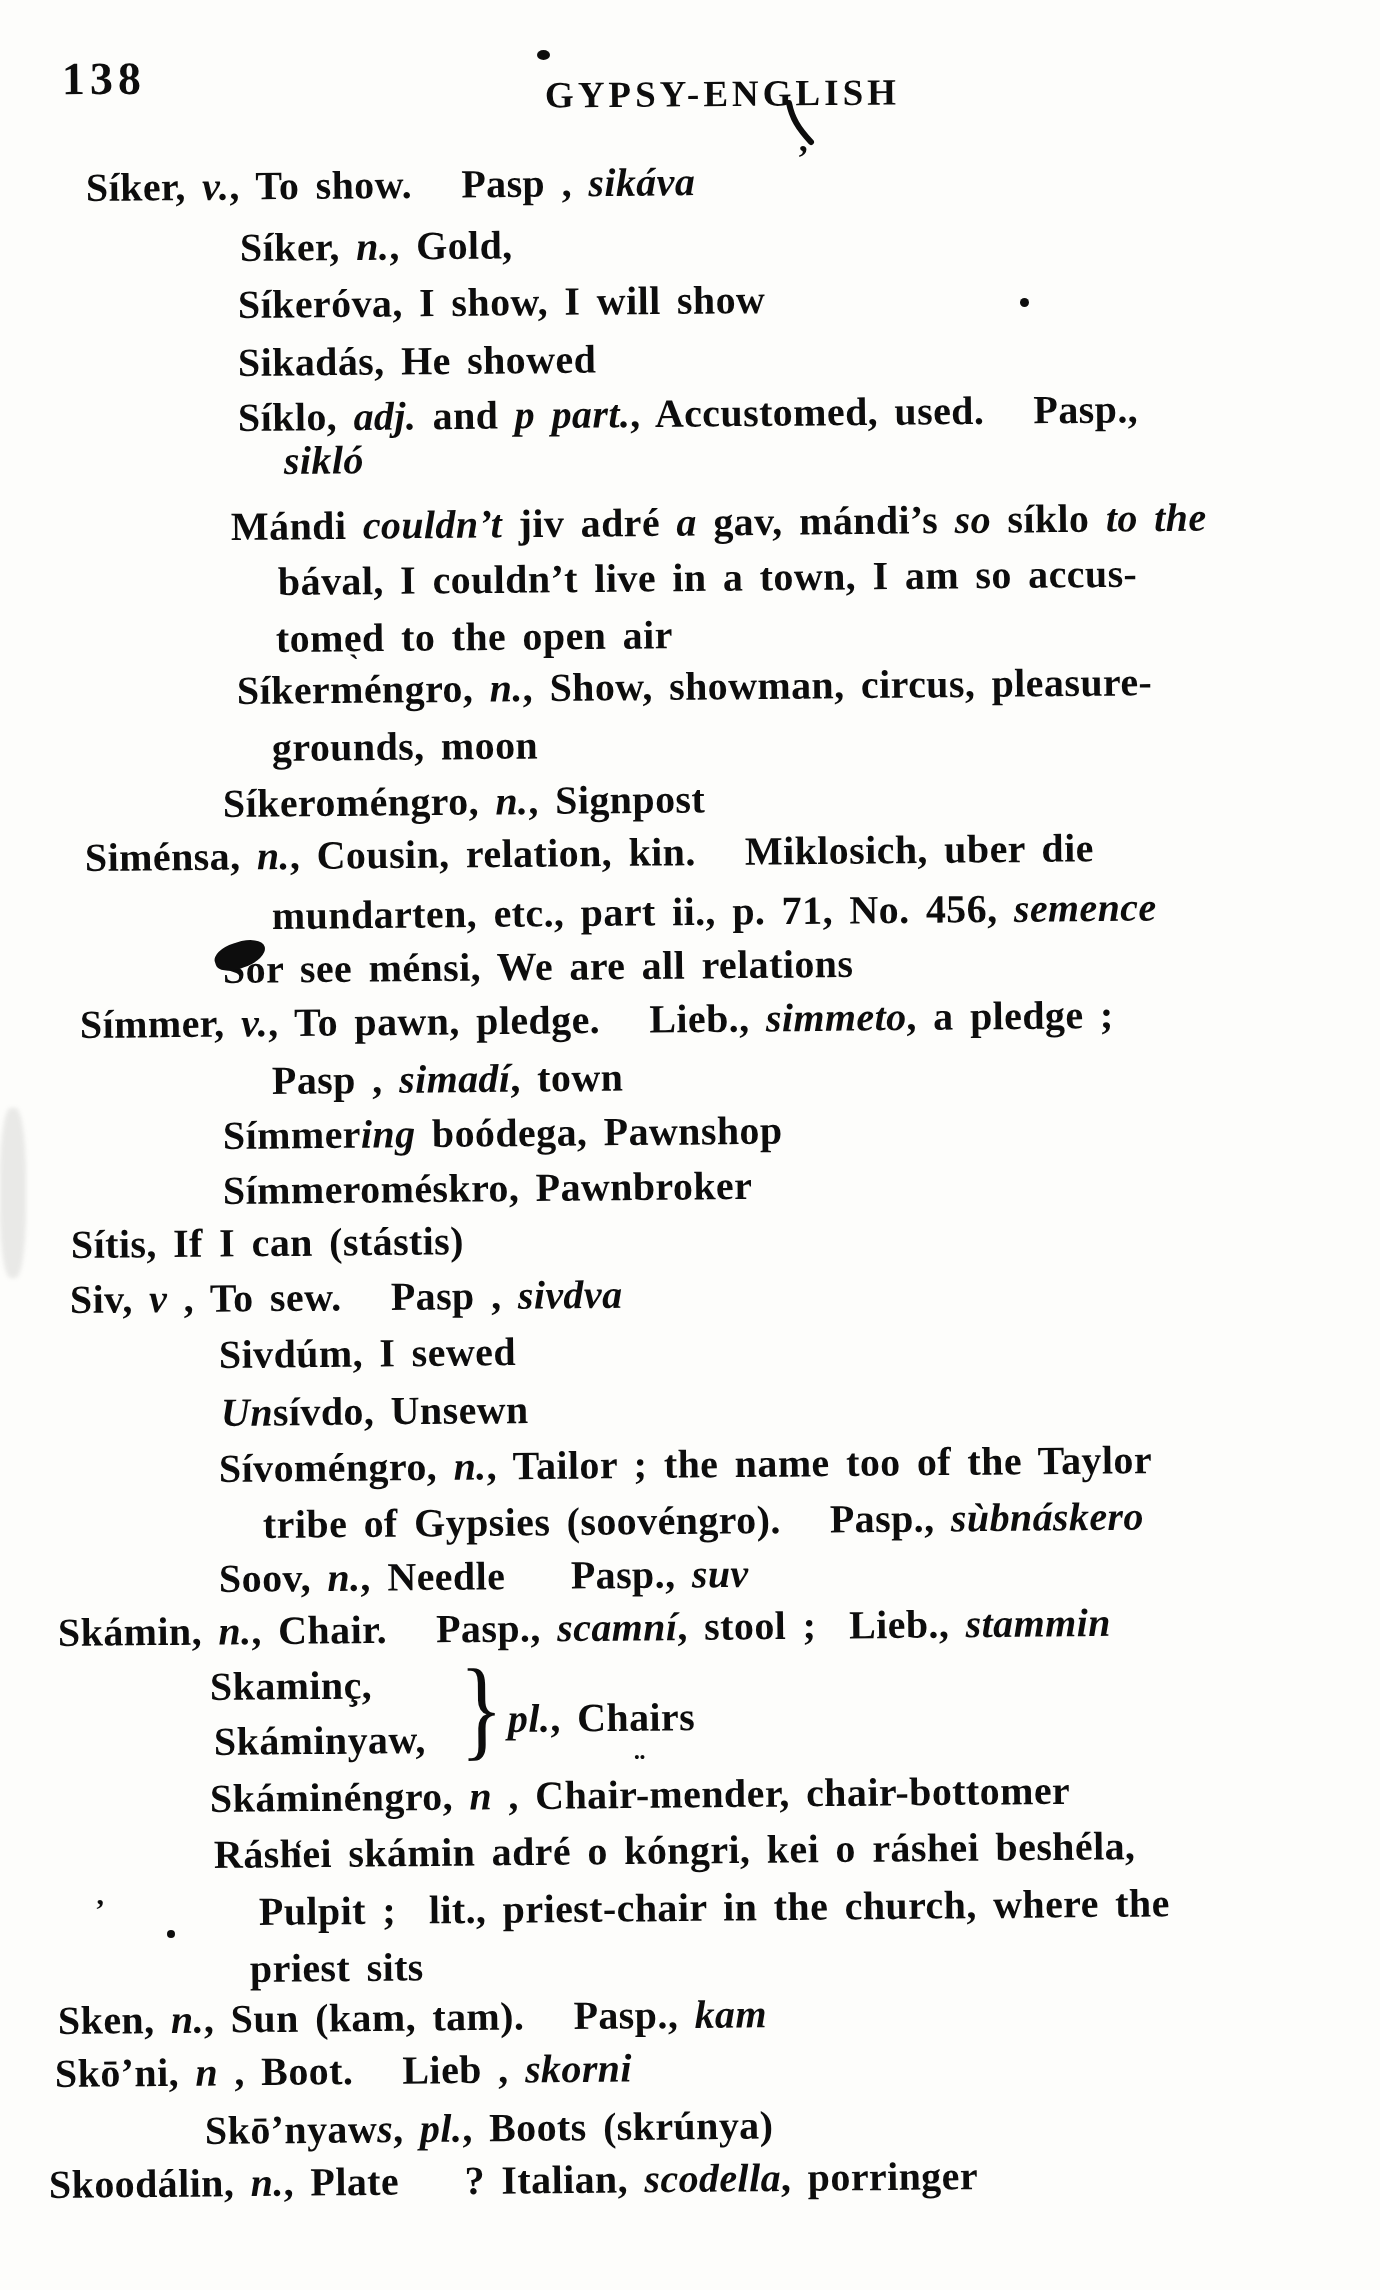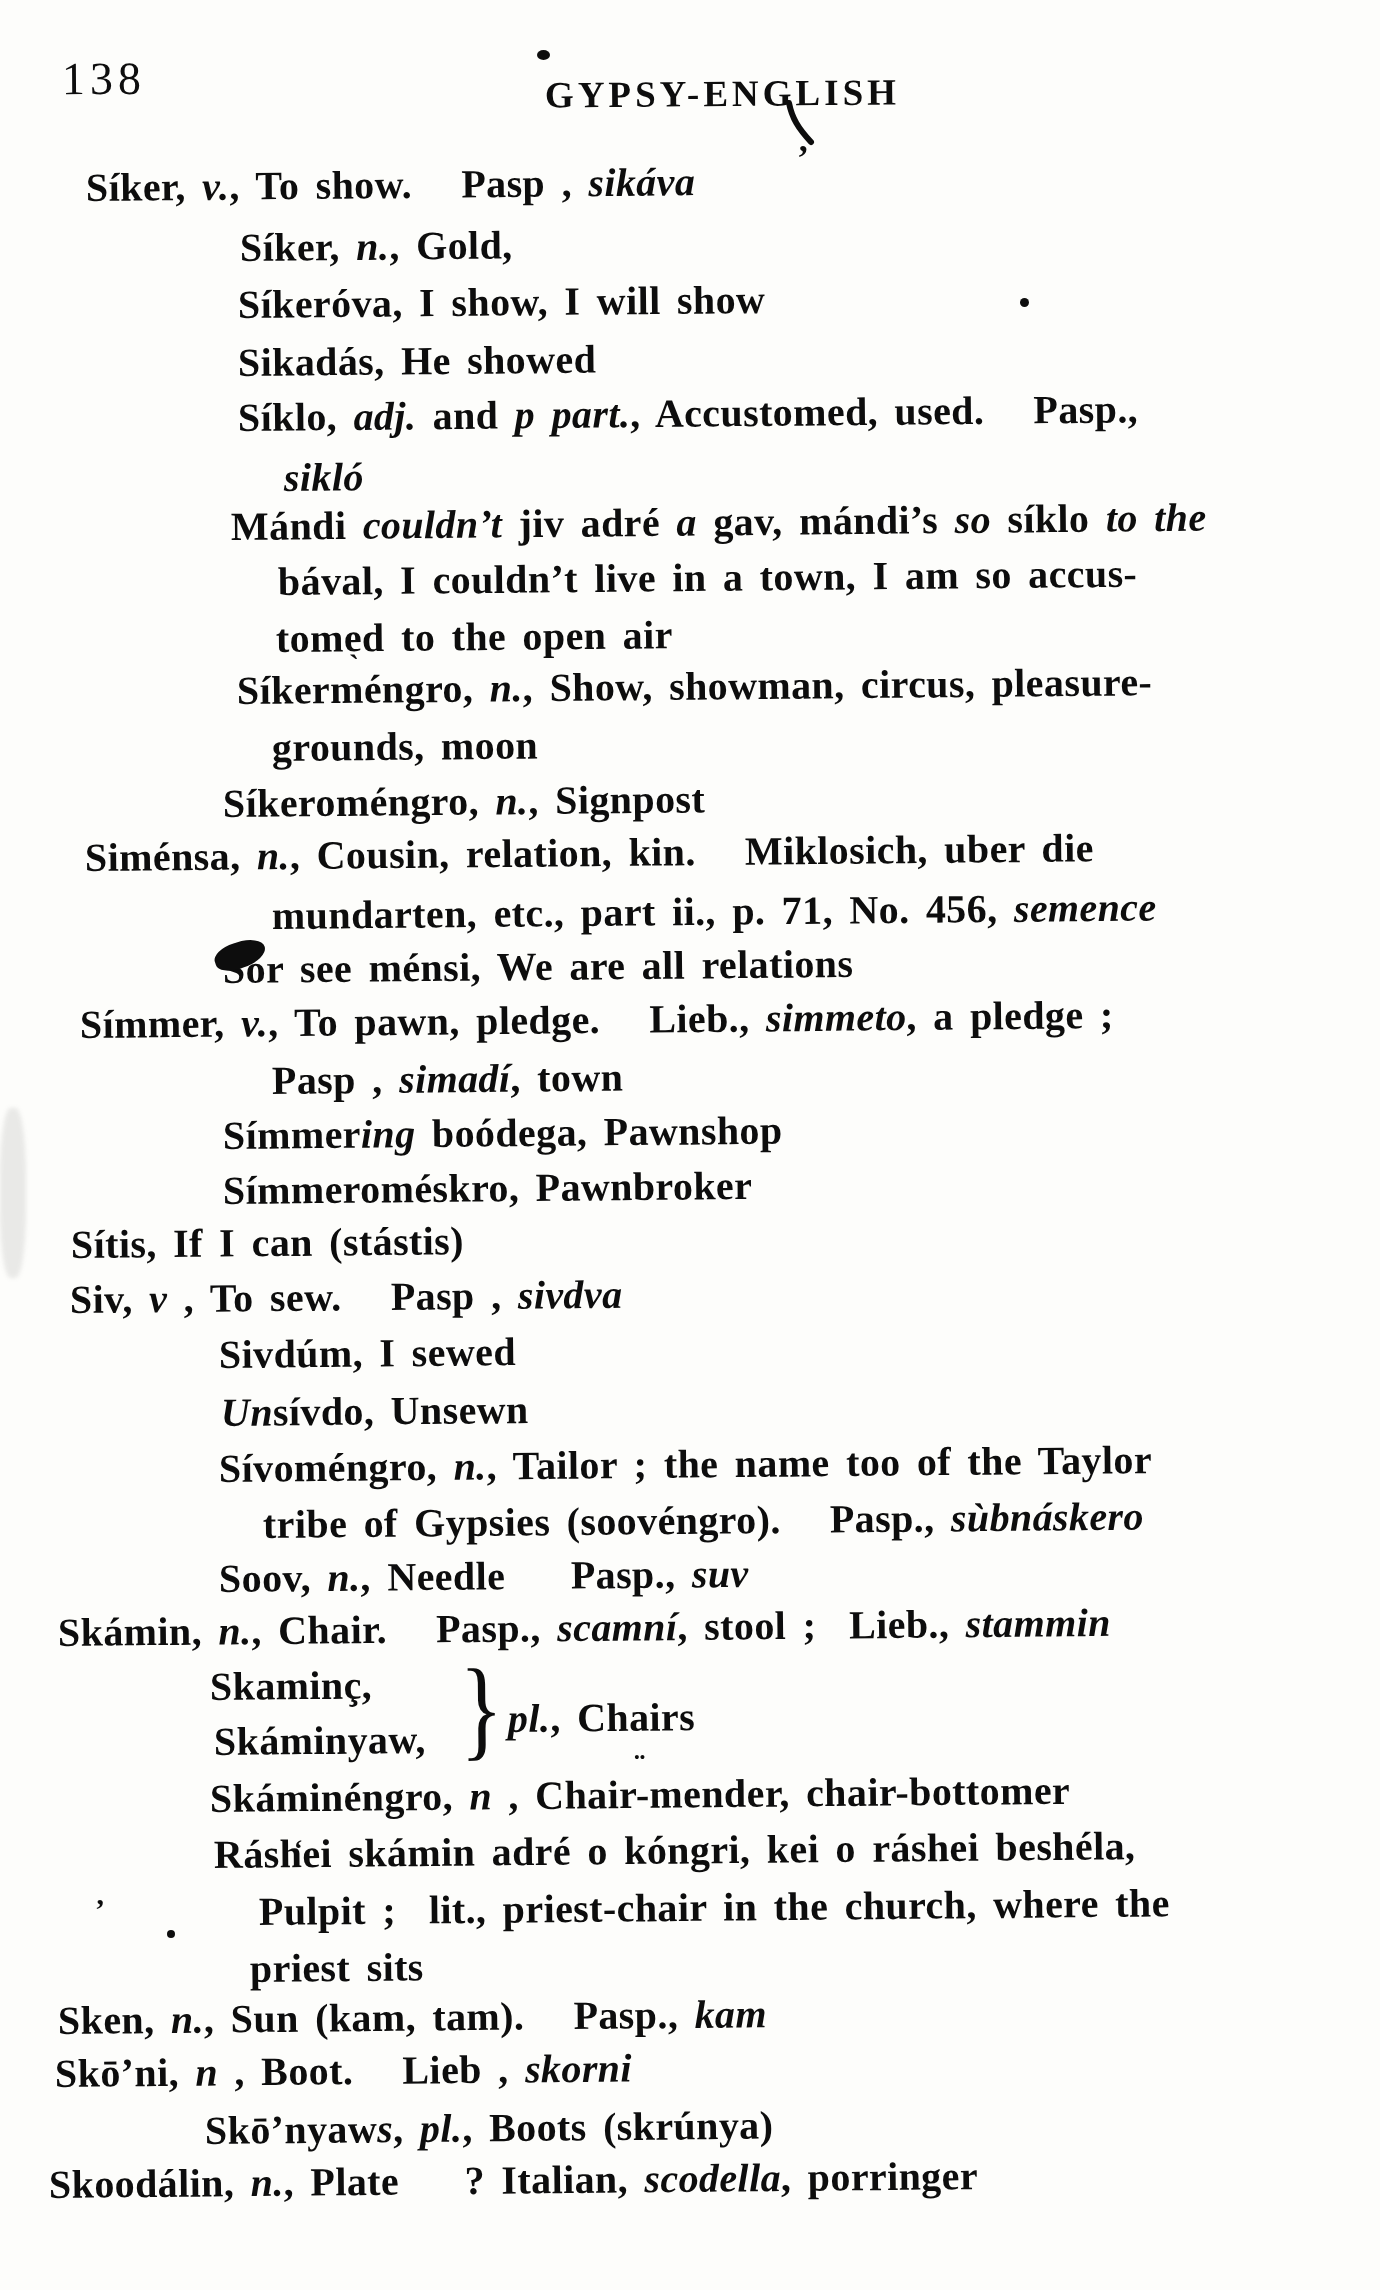--- a/index.html
+++ b/index.html
@@ -10,21 +10,21 @@
     font-family:"Liberation Serif","DejaVu Serif",serif;
   }
   #scan-page{
     position:relative;
     width:1380px;height:2290px;
     background:#fdfdfb;
     color:#0d0d0d;
   }
   .pageno{
     position:absolute;left:62px;top:52px;
-    font-size:46px;font-weight:normal;letter-spacing:5px;
+    font-size:46px;font-weight:bold;letter-spacing:5px;
     transform:rotate(-0.4deg);
   }
   .running-header{
     position:absolute;left:545px;top:72px;
     font-size:37px;font-weight:bold;letter-spacing:4px;
     transform:rotate(-0.5deg);
     white-space:pre;
   }
   .line{
     position:absolute;
@@ -66,21 +66,21 @@
   <svg id="ink-stroke-svg" width="1380" height="2290" viewBox="0 0 1380 2290">
     <path d="M789,103 C792,118 798,128 811,142" fill="none" stroke="#0d0d0d" stroke-width="6" stroke-linecap="round"></path>
   </svg>
 
   <div id="lines-root">
       <div class="line" style="left: 86px; top: 168px;"><span>Síker, </span><span class="it">v.</span><span>, To show.   Pasp , </span><span class="it">sikáva</span></div>
       <div class="line" style="left: 240px; top: 228px;"><span>Síker, </span><span class="it">n.</span><span>, Gold,</span></div>
       <div class="line" style="left: 238px; top: 285px;"><span>Síkeróva, I show, I will show</span></div>
       <div class="line" style="left: 238px; top: 343px;"><span>Sikadás, He showed</span></div>
       <div class="line" style="left: 238px; top: 398px;"><span>Síklo, </span><span class="it">adj.</span><span> and </span><span class="it">p part.</span><span>, Accustomed, used.   Pasp.,</span></div>
-      <div class="line" style="left: 284px; top: 458px; text-align: right;"><span class="it">sikló</span></div>
+      <div class="line" style="left: 284px; top: 441px; text-align: right;"><span class="it">sikló</span></div>
       <div class="line" style="left: 231px; top: 507px;"><span>Mándi </span><span class="it">couldn’t</span><span> jiv adré </span><span class="it">a</span><span> gav, mándi’s </span><span class="it">so</span><span> síklo </span><span class="it">to the</span></div>
       <div class="line" style="left: 278px; top: 562px;"><span>bával, I couldn’t live in a town, I am so accus-</span></div>
       <div class="line" style="left: 276px; top: 619px;"><span>tomed to the open air</span></div>
       <div class="line" style="left: 237px; top: 671px;"><span>Síkerméngro, </span><span class="it">n.</span><span>, Show, showman, circus, pleasure-</span></div>
       <div class="line" style="left: 272px; top: 728px;"><span>grounds, moon</span></div>
       <div class="line" style="left: 223px; top: 784px;"><span>Síkeroméngro, </span><span class="it">n.</span><span>, Signpost</span></div>
       <div class="line" style="left: 85px; top: 838px;"><span>Siménsa, </span><span class="it">n.</span><span>, Cousin, relation, kin.   Miklosich, uber die</span></div>
       <div class="line" style="left: 272px; top: 896px;"><span>mundarten, etc., part ii., p. 71, No. 456, </span><span class="it">semence</span></div>
       <div class="line" style="left: 223px; top: 950px;"><span>Sor see ménsi, We are all relations</span></div>
       <div class="line" style="left: 80px; top: 1005px;"><span>Símmer, </span><span class="it">v.</span><span>, To pawn, pledge.   Lieb., </span><span class="it">simmeto</span><span>, a pledge ;</span></div>

